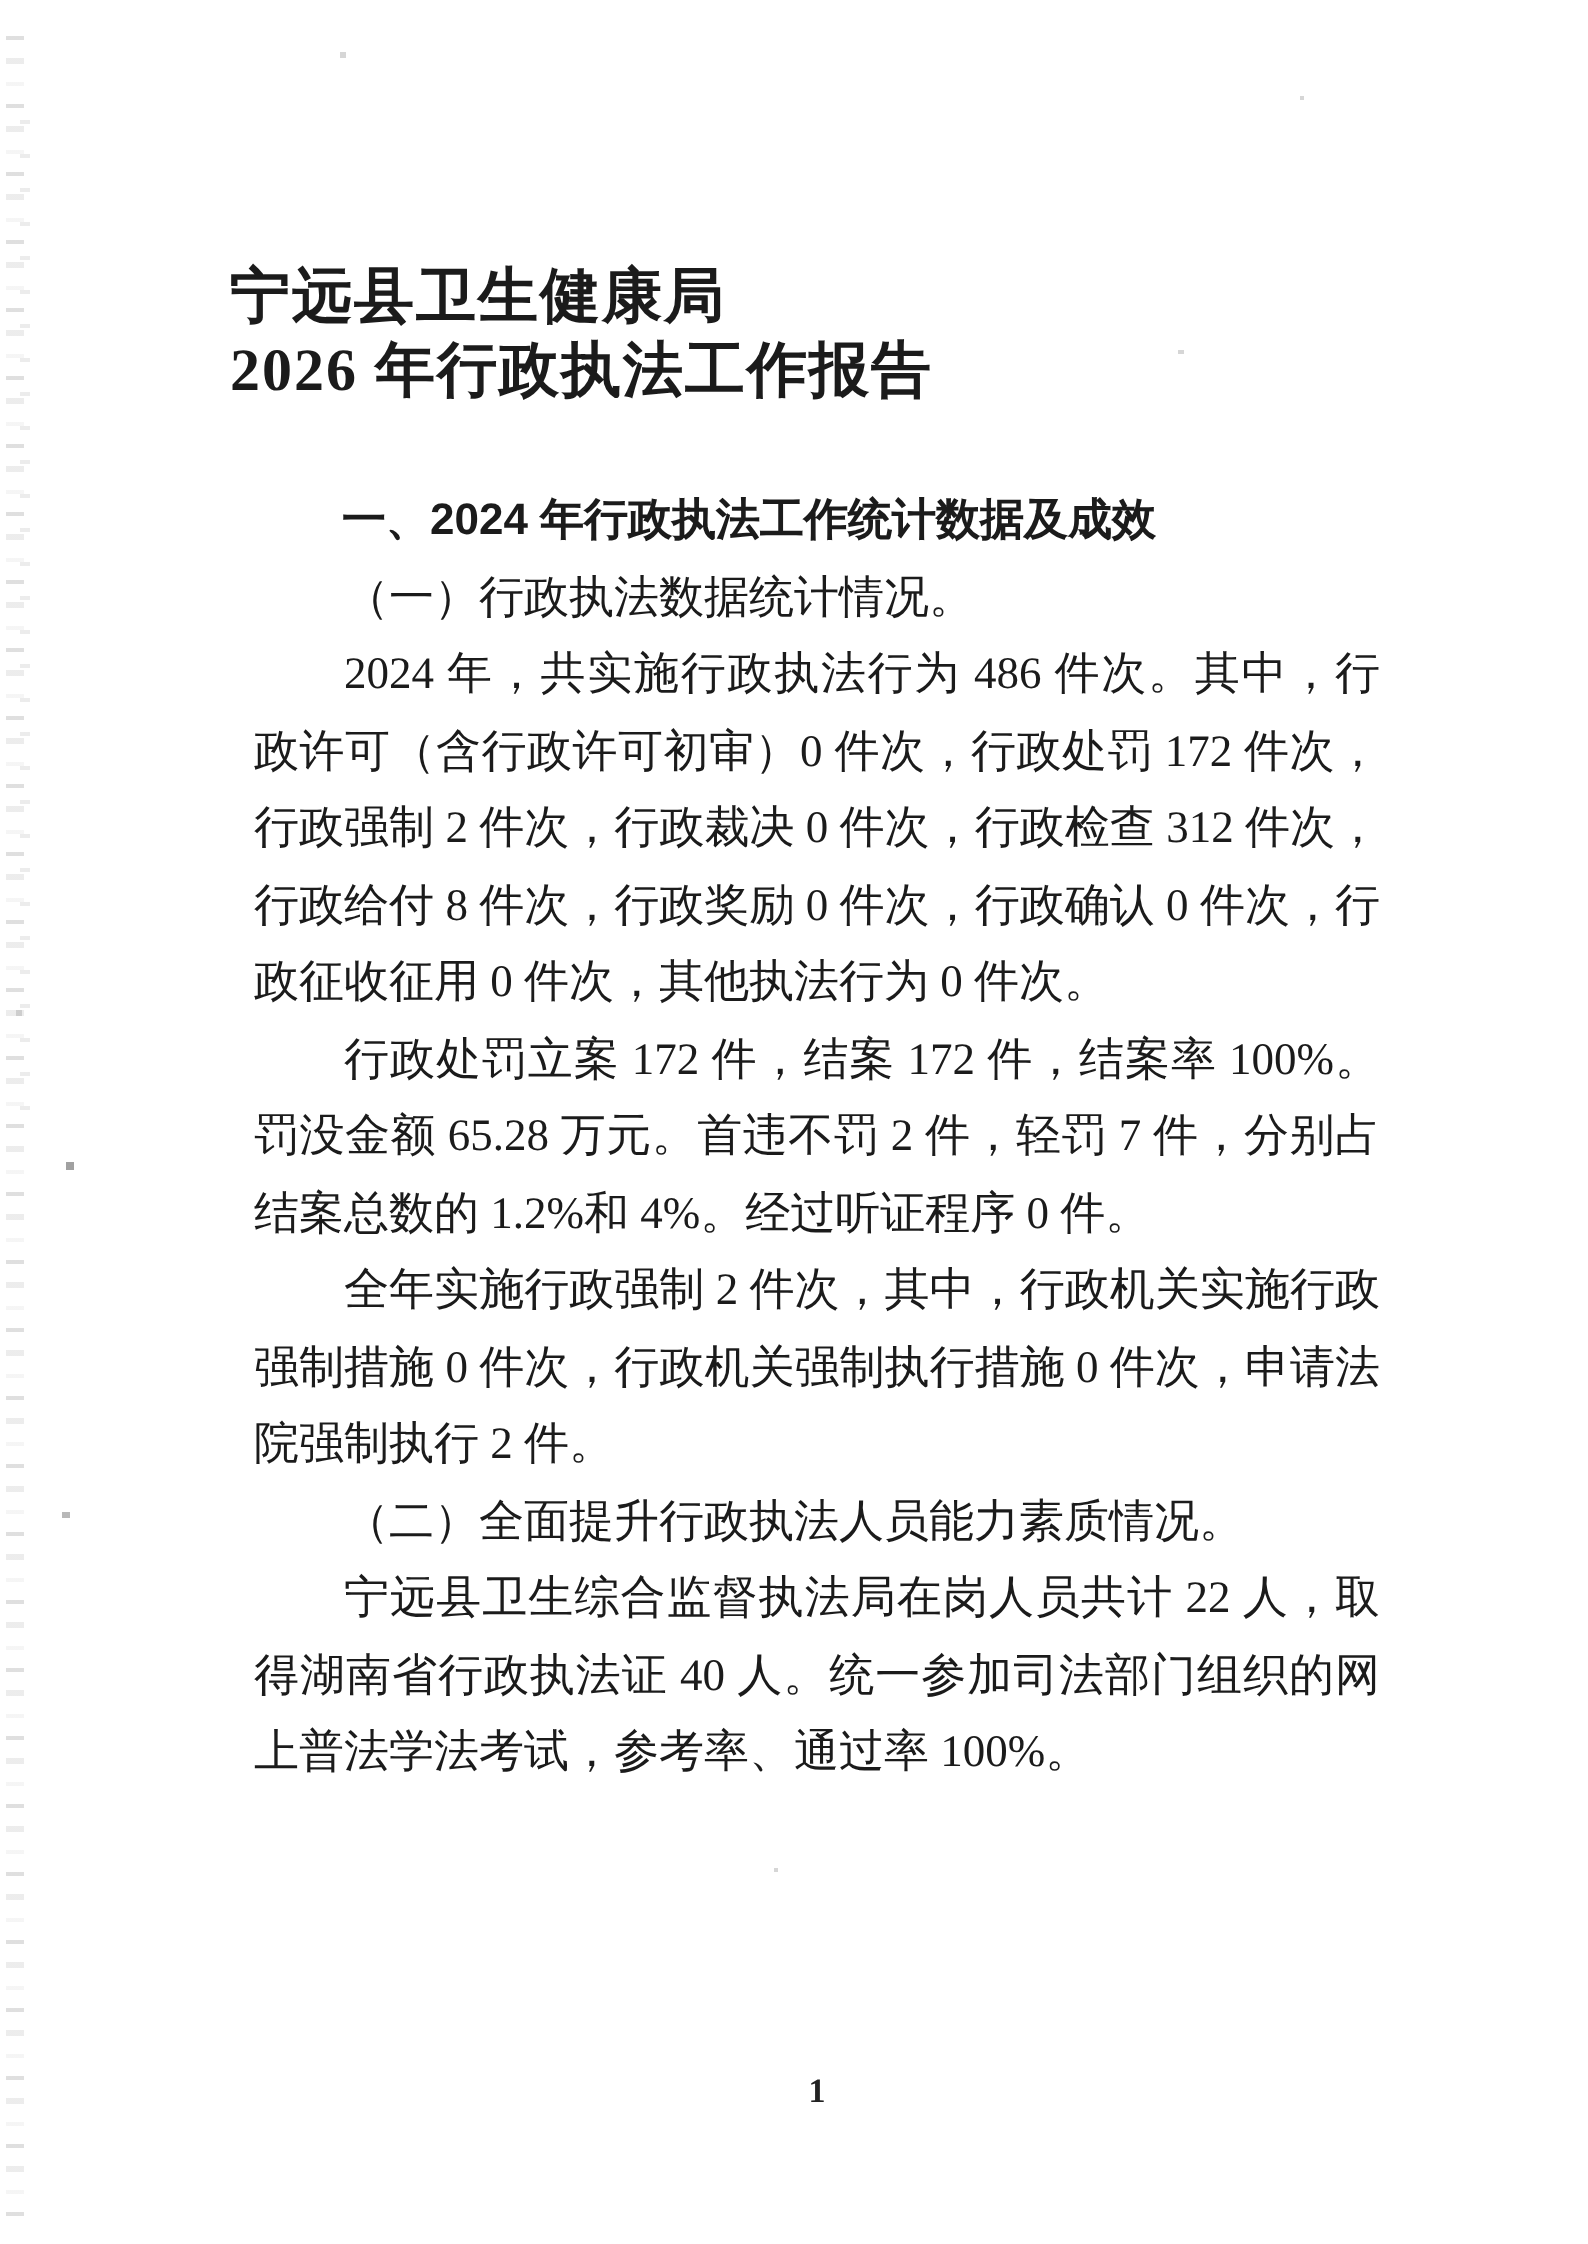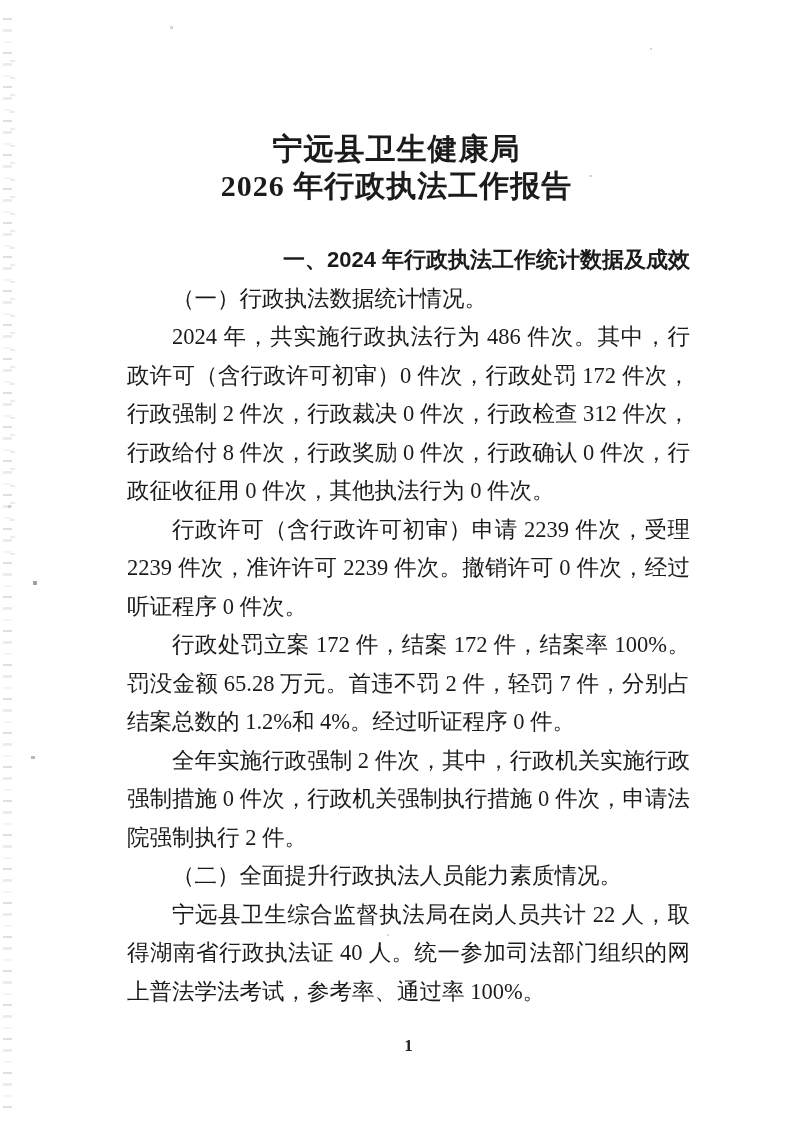--- a/index.html
+++ b/index.html
@@ -55,21 +55,21 @@
   .speck.s4 { left: 33px;  top: 581px; width: 4px; height: 4px; opacity: 0.8; background:#8a8a8a; }
   .speck.s5 { left: 31px;  top: 756px; width: 4px; height: 3px; opacity: 0.7; background:#9a9a9a; }
   .speck.s6 { left: 8px;   top: 505px; width: 3px; height: 3px; }
   .speck.s7 { left: 387px; top: 934px; width: 2px; height: 2px; }
 
   .title-block {
     position: absolute;
     left: 115px;
     top: 130px;
     width: 563px;
-    text-align: center;
+    text-align: left;
   }
   .title-line {
     font-size: 30px;
     line-height: 37px;
     font-weight: 700;
     letter-spacing: 1px;
     white-space: nowrap;
   }
 
   .body-block {
@@ -84,21 +84,21 @@
     font-size: 22.5px;
     line-height: 38.5px;
     text-align: justify;
     text-indent: 2em;
     word-break: break-all;
   }
   .body-block p.h1 {
     font-weight: 700;
     font-family: "Liberation Sans", "DejaVu Sans", sans-serif;
     font-size: 22px;
-    text-align: right;
+    text-align: left;
   }
   .body-block p.h2 {
     font-weight: 400;
     text-align: left;
   }
 
   .page-number {
     position: absolute;
     left: 127px;
     top: 1036px;
@@ -126,21 +126,20 @@
 
   <div class="title-block">
     <div class="title-line">宁远县卫生健康局</div>
     <div class="title-line">2026 年行政执法工作报告</div>
   </div>
 
   <div class="body-block">
     <p class="h1">一、2024 年行政执法工作统计数据及成效</p>
     <p class="h2">（一）行政执法数据统计情况。</p>
     <p class="para">2024 年，共实施行政执法行为 486 件次。其中，行政许可（含行政许可初审）0 件次，行政处罚 172 件次，行政强制 2 件次，行政裁决 0 件次，行政检查 312 件次，行政给付 8 件次，行政奖励 0 件次，行政确认 0 件次，行政征收征用 0 件次，其他执法行为 0 件次。</p>
-    <p class="para">行政许可（含行政许可初审）申请 2239 件次，受理 2239 件次，准许许可 2239 件次。撤销许可 0 件次，经过听证程序 0 件次。</p>
     <p class="para">行政处罚立案 172 件，结案 172 件，结案率 100%。罚没金额 65.28 万元。首违不罚 2 件，轻罚 7 件，分别占结案总数的 1.2%和 4%。经过听证程序 0 件。</p>
     <p class="para">全年实施行政强制 2 件次，其中，行政机关实施行政强制措施 0 件次，行政机关强制执行措施 0 件次，申请法院强制执行 2 件。</p>
     <p class="h2">（二）全面提升行政执法人员能力素质情况。</p>
     <p class="para">宁远县卫生综合监督执法局在岗人员共计 22 人，取得湖南省行政执法证 40 人。统一参加司法部门组织的网上普法学法考试，参考率、通过率 100%。</p>
   </div>
 
   <div class="page-number">1</div>
 
 </div>
 

